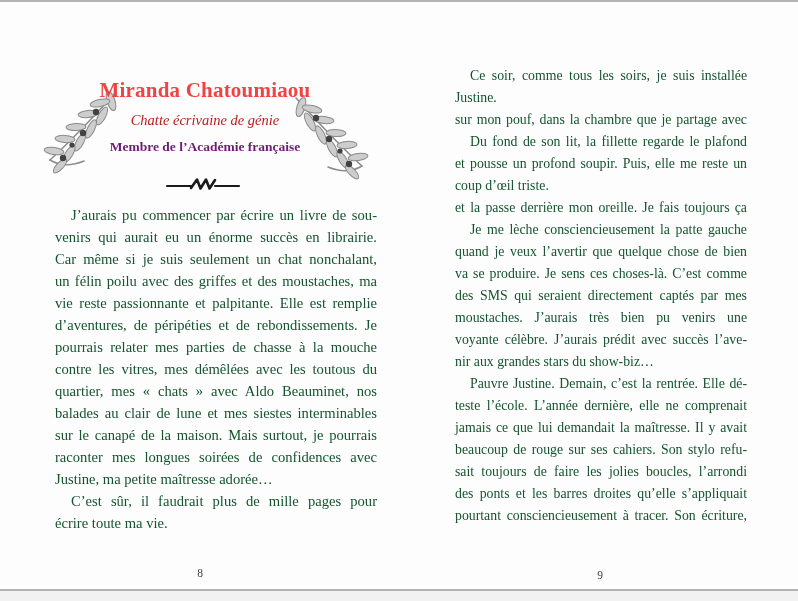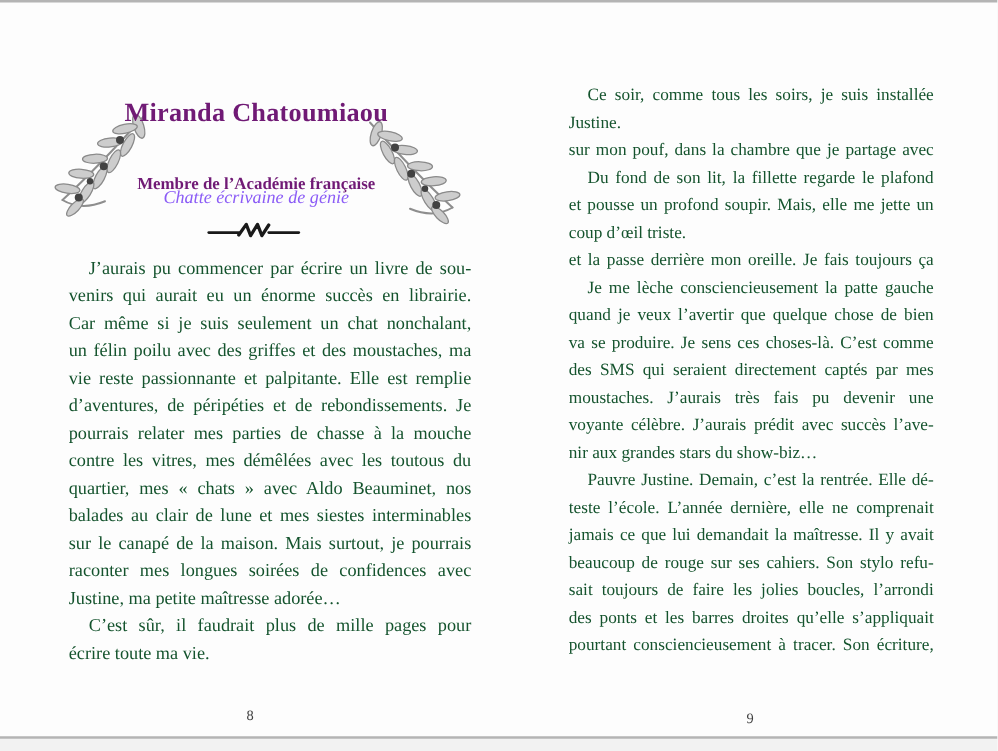--- a/index.html
+++ b/index.html
@@ -20,25 +20,25 @@
     border-bottom: 2px solid #b4b4b4;
   }
   .page { position: absolute; top: 0; height: 589px; }
   .page.left  { left: 0;   width: 399px; }
   .page.right { left: 399px; width: 399px; }
 
   
   .chapter-head { position: absolute; left: 30px; top: 0; width: 350px; text-align: center; }
   .author-name {
     position: absolute; left: 0; top: 76px; width: 350px;
-    margin: 0; font-size: 21px; font-weight: bold; letter-spacing: 0.2px; color: #701a75;
+    margin: 0; font-size: 21px; font-weight: bold; letter-spacing: 0.2px; color: #ef4444;
   }
   .author-tagline {
     position: absolute; left: 0; top: 110px; width: 350px;
-    font-style: italic; font-size: 14.5px; color: #8b5cf6; margin-top: 38px;
+    font-style: italic; font-size: 14.5px; color: #b91c1c;
   }
   .author-affiliation {
     position: absolute; left: 0; top: 137px; width: 350px;
     font-weight: bold; font-size: 13.5px; color: #701a75;
   }
   .branch { position: absolute; width: 88px; height: 94px; }
   .branch.bl { left: 36px; top: 84px; }
   .branch.br { left: 288px; top: 90px; transform: scaleX(-1); }
   .divider-orn { position: absolute; left: 164px; top: 173px; width: 78px; height: 20px; }
 
@@ -158,29 +158,29 @@
   </section>
 
   <section class="page right">
 
     <div class="body-text">
       <p class="line j ind">Ce soir, comme tous les soirs, je suis installée</p>
       <p class="line">Justine.</p>
       <p class="line j">sur mon pouf, dans la chambre que je partage avec</p>
 
       <p class="line j ind">Du fond de son lit, la fillette regarde le plafond</p>
-      <p class="line j">et pousse un profond soupir. Mais, elle me jette un</p>
+      <p class="line j">et pousse un profond soupir. Puis, elle me reste un</p>
       <p class="line">coup d’œil triste.</p>
 
       <p class="line j">et la passe derrière mon oreille. Je fais toujours ça</p>
       <p class="line j ind">Je me lèche consciencieusement la patte gauche</p>
       <p class="line j">quand je veux l’avertir que quelque chose de bien</p>
       <p class="line j">va se produire. Je sens ces choses-là. C’est comme</p>
       <p class="line j">des SMS qui seraient directement captés par mes</p>
-      <p class="line j">moustaches. J’aurais très fais pu devenir une</p>
+      <p class="line j">moustaches. J’aurais très bien pu venirs une</p>
       <p class="line j">voyante célèbre. J’aurais prédit avec succès l’ave-</p>
       <p class="line">nir aux grandes stars du show-biz…</p>
 
       <p class="line j ind">Pauvre Justine. Demain, c’est la rentrée. Elle dé-</p>
       <p class="line j">teste l’école. L’année dernière, elle ne comprenait</p>
       <p class="line j">jamais ce que lui demandait la maîtresse. Il y avait</p>
       <p class="line j">beaucoup de rouge sur ses cahiers. Son stylo refu-</p>
       <p class="line j">sait toujours de faire les jolies boucles, l’arrondi</p>
       <p class="line j">des ponts et les barres droites qu’elle s’appliquait</p>
       <p class="line j">pourtant consciencieusement à tracer. Son écriture,</p>

